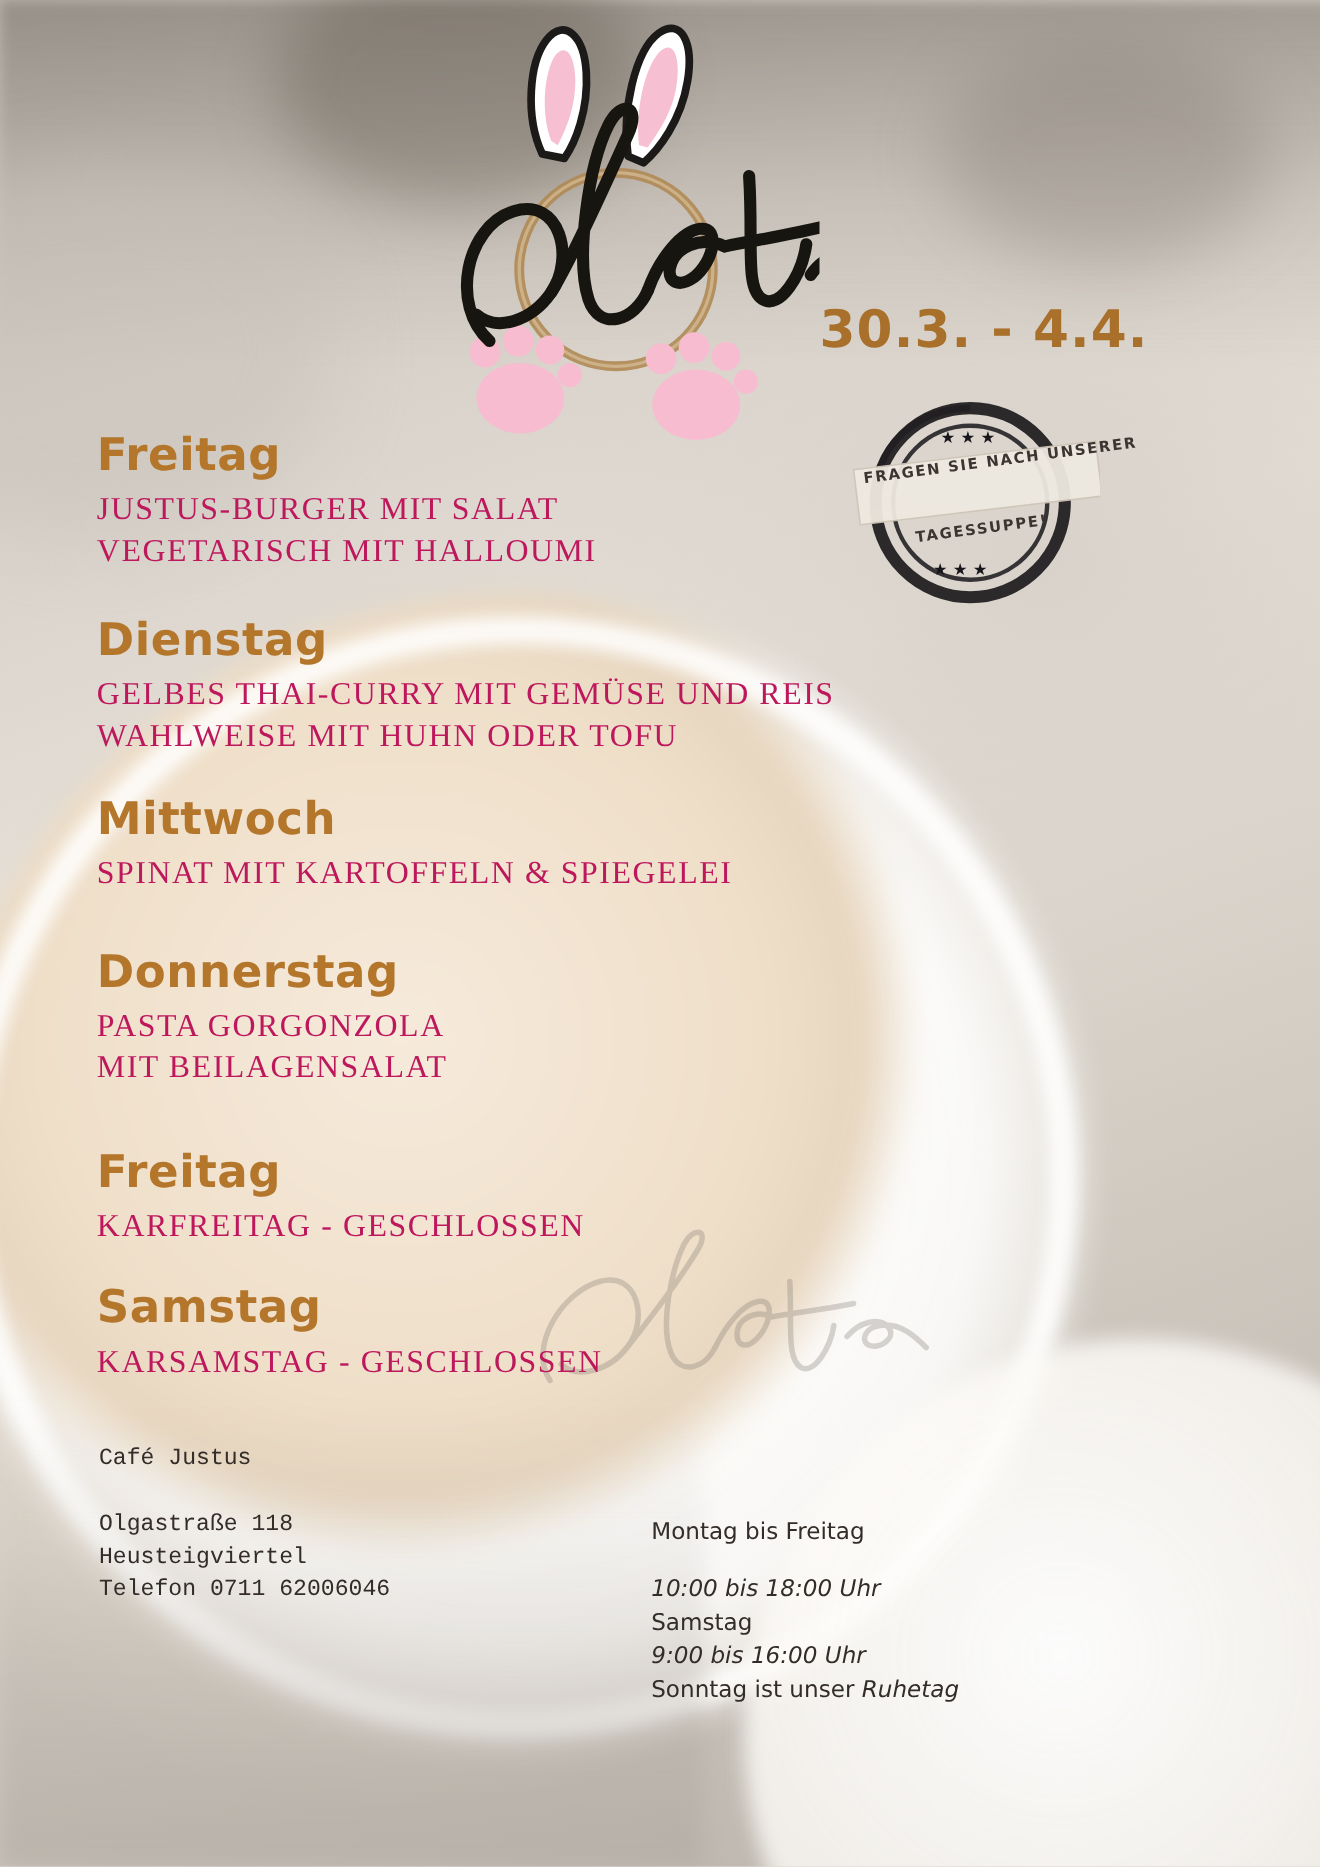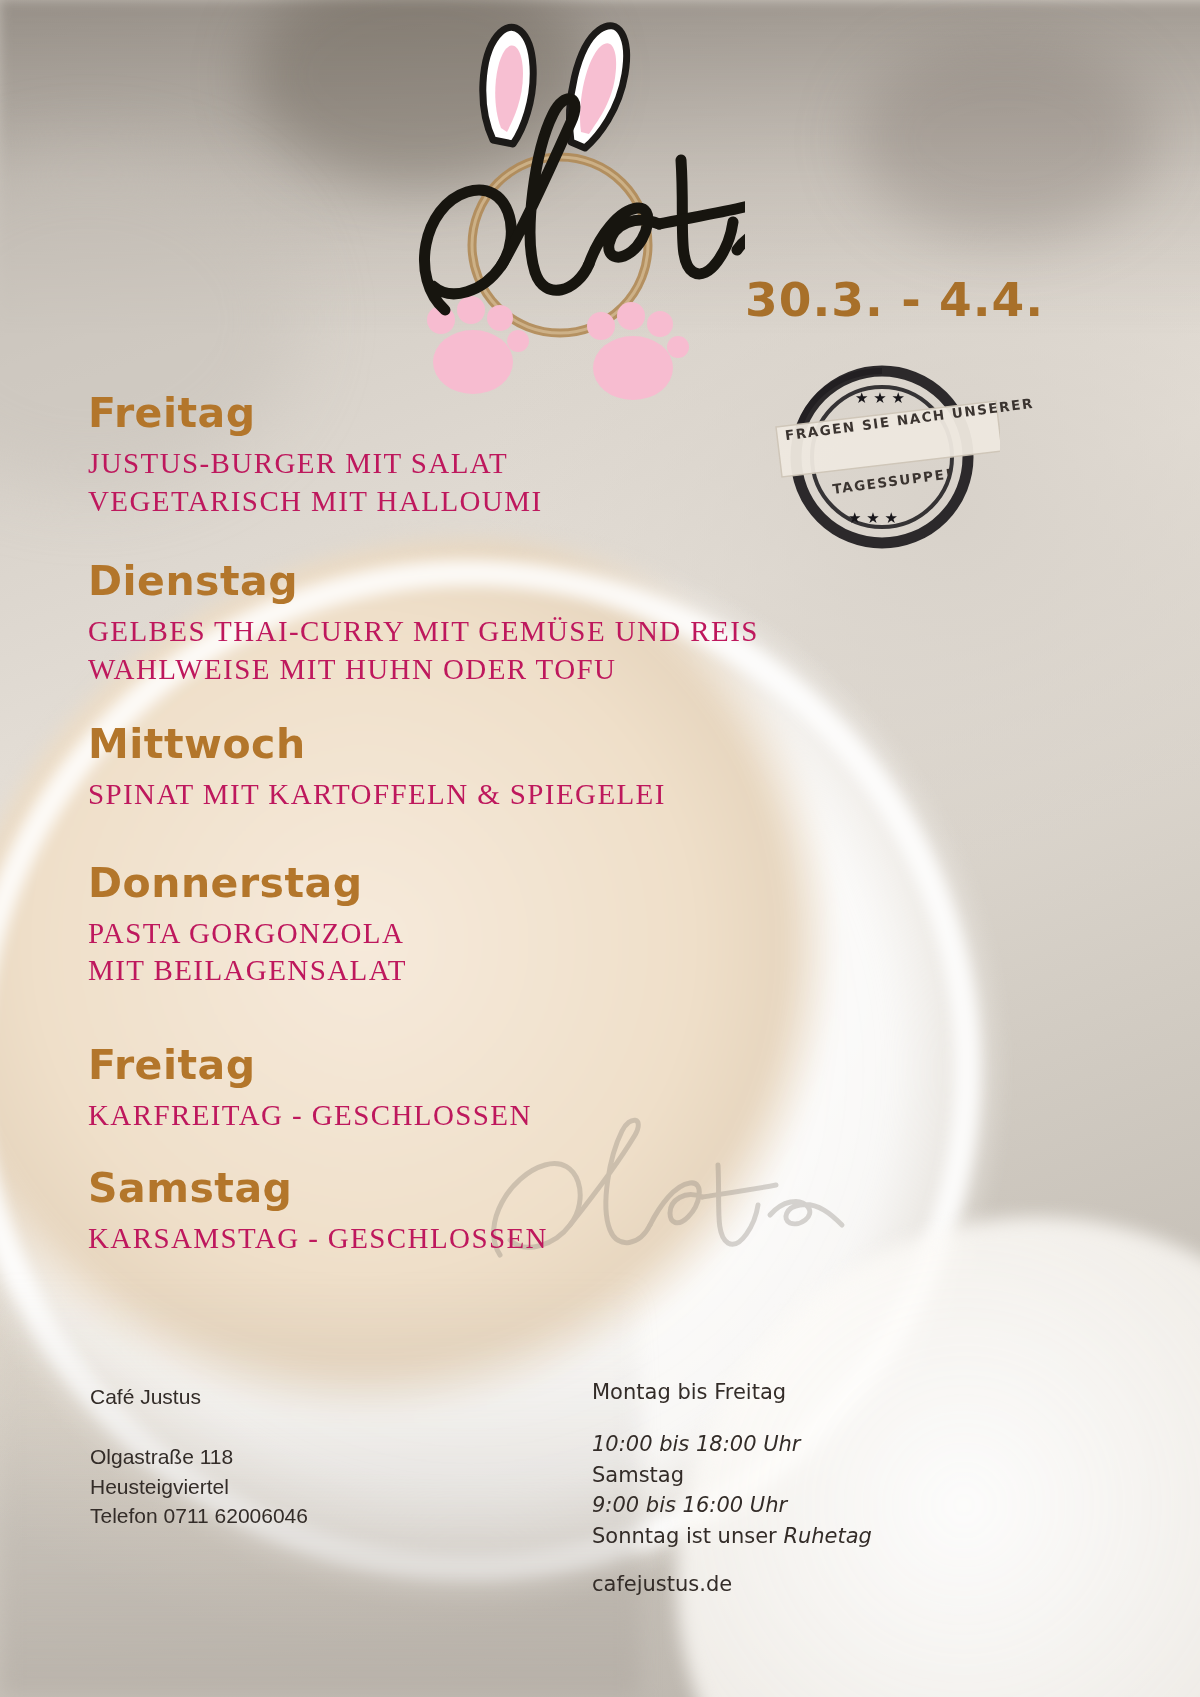--- a/index.html
+++ b/index.html
@@ -184,23 +184,23 @@
   .block-dienstag { margin-bottom: 34px; }
   .block-mittwoch { margin-bottom: 48px; }
   .block-donnerstag { margin-bottom: 54px; }
   .block-freitag { margin-bottom: 32px; }
   .block-samstag { margin-bottom: 0; }
 
   
   .footer-left {
     position: absolute;
     left: 90px;
-    top: 1382px;
+    top: 1312px;
     width: 420px;
-    font-family: Liberation Sans, sans-serif;
+    font-family: Liberation Mono, monospace;
     font-size: 21px;
     color: #332c28;
     line-height: 1.42;
   }
   .footer-left .name { margin-bottom: 30px; }
   .footer-right {
     position: absolute;
     left: 592px;
     top: 1337px;
     width: 440px;
@@ -348,16 +348,15 @@
     <div>Heusteigviertel</div>
     <div>Telefon 0711 62006046</div>
   </div>
 
   <div class="footer-right">
     <div class="hours-head">Montag bis Freitag</div>
     <div class="it">10:00 bis 18:00 Uhr</div>
     <div>Samstag</div>
     <div class="it">9:00 bis 16:00 Uhr</div>
     <div><span>Sonntag ist unser </span><span class="it">Ruhetag</span></div>
-    <div class="web">cafejustus.de</div>
   </div>
 
 </div>
 
 </body></html>

